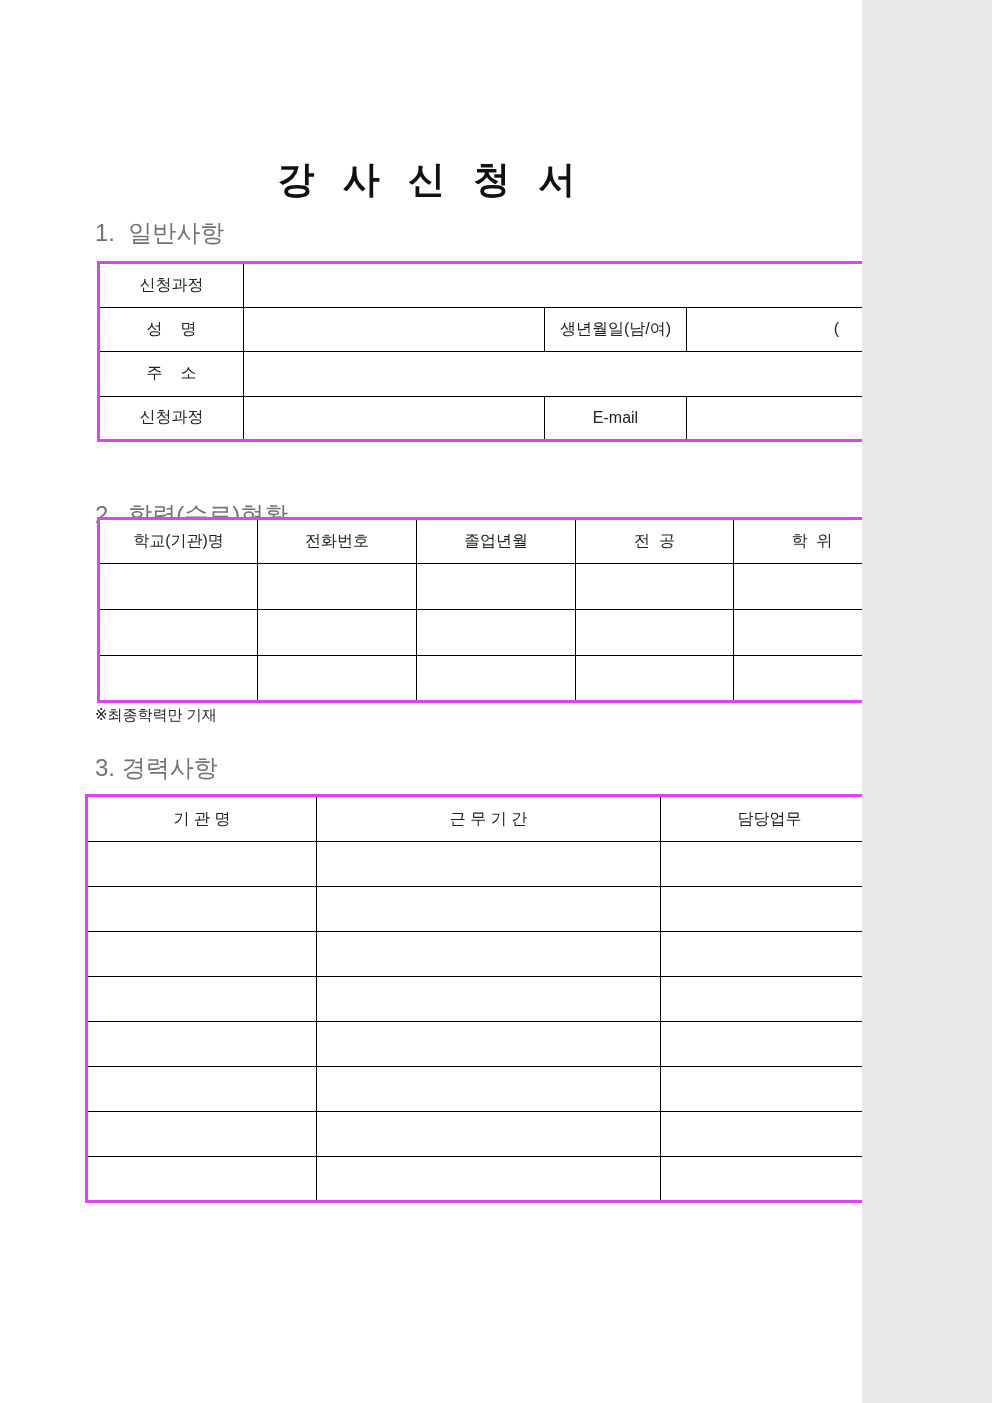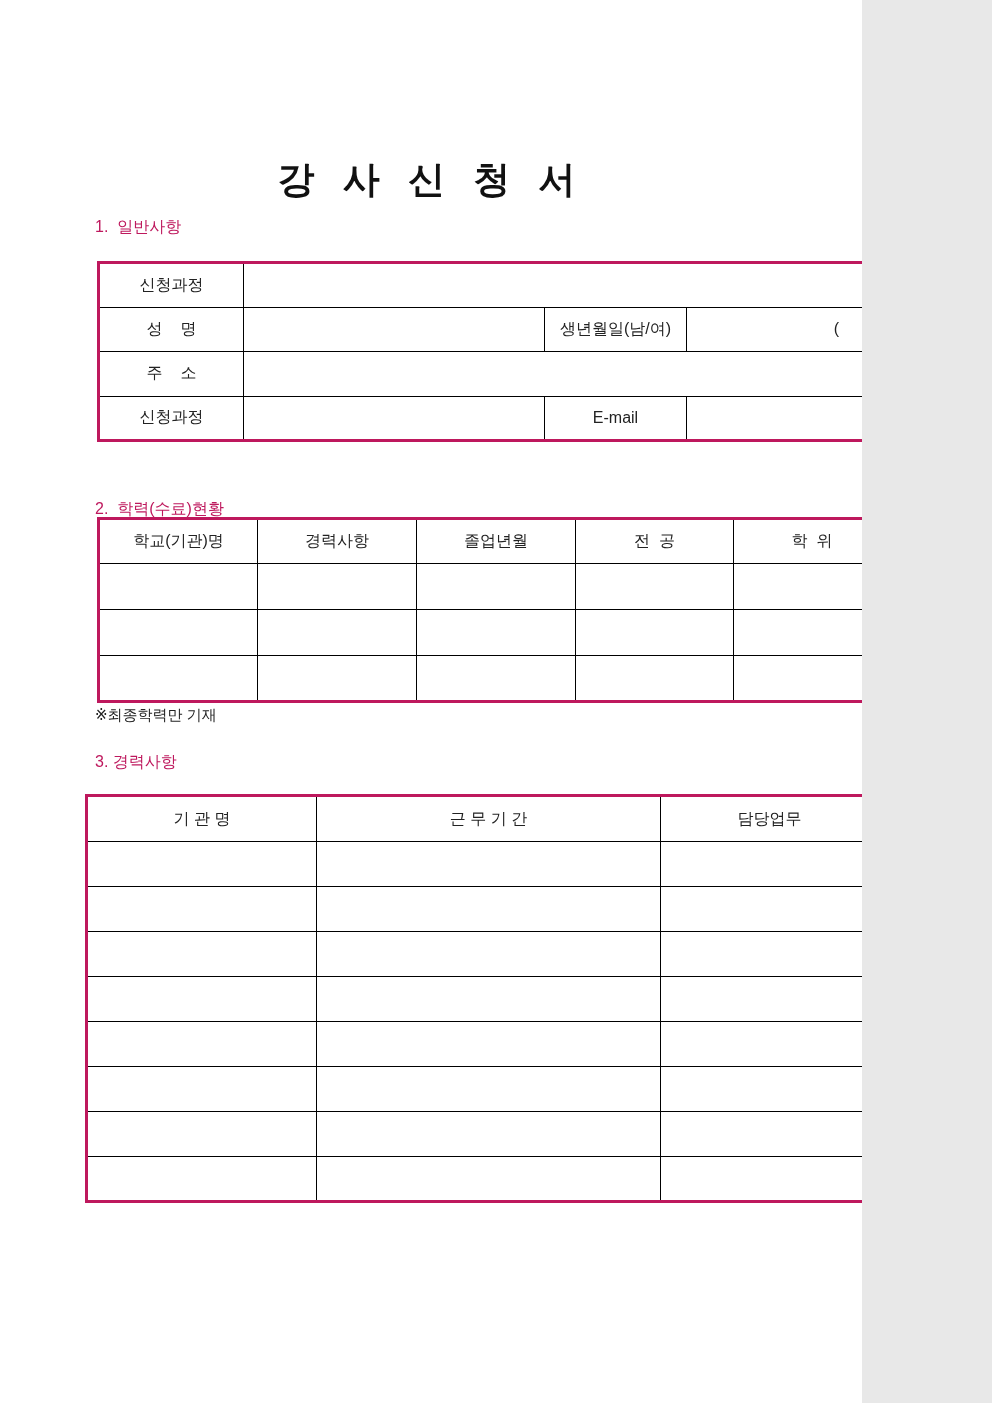--- a/index.html
+++ b/index.html
@@ -22,36 +22,36 @@
     width: 100%;
     text-align: center;
     font-size: 37px;
     font-weight: bold;
     letter-spacing: 9px;
     white-space: pre;
     color: #111;
   }
   .sec-heading {
     position: absolute;
-    font-size: 16px;
+    font-size: 24px;
     font-weight: normal;
     white-space: pre;
-    color: #be185d;
+    color: #737373;
   }
   .note {
     position: absolute;
     font-size: 15px;
     white-space: pre;
     color: #222;
   }
   table.form {
     position: absolute;
     border-collapse: collapse;
     table-layout: fixed;
-    border: 3px solid #be185d;
+    border: 3px solid #d946ef;
     background: #fff;
   }
   table.form td, table.form th {
     border: 1.6px solid #000;
     font-size: 16px;
     font-weight: normal;
     text-align: center;
     vertical-align: middle;
     white-space: pre;
     overflow: hidden;
@@ -113,21 +113,21 @@
     <colgroup>
       <col style="width:159px">
         <col style="width:159px">
         <col style="width:159px">
         <col style="width:158px">
         <col style="width:158px">
     </colgroup>
     <tbody>
       <tr class="hdr">
         <th>학교(기관)명</th>
-        <th>경력사항</th>
+        <th>전화번호</th>
         <th>졸업년월</th>
         <th>전  공</th>
         <th>학  위</th>
       </tr>
       <tr class="body">
         <td></td>
         <td></td>
         <td></td>
         <td></td>
         <td></td>

